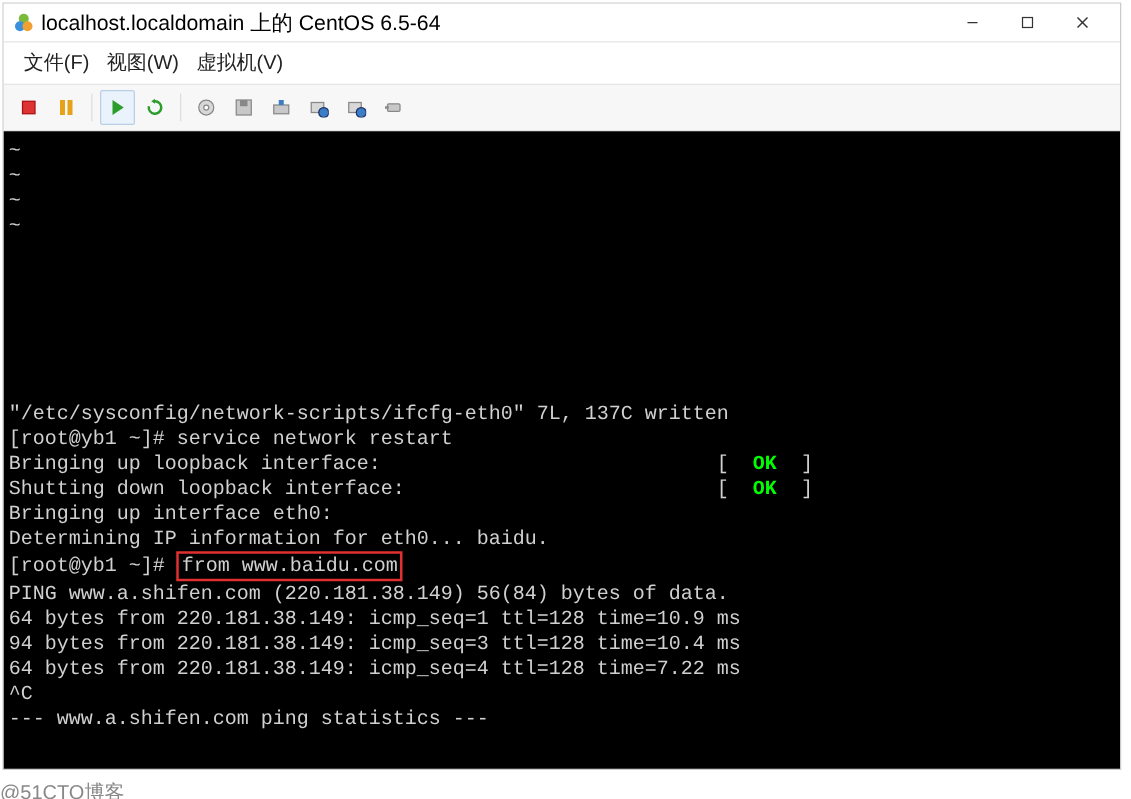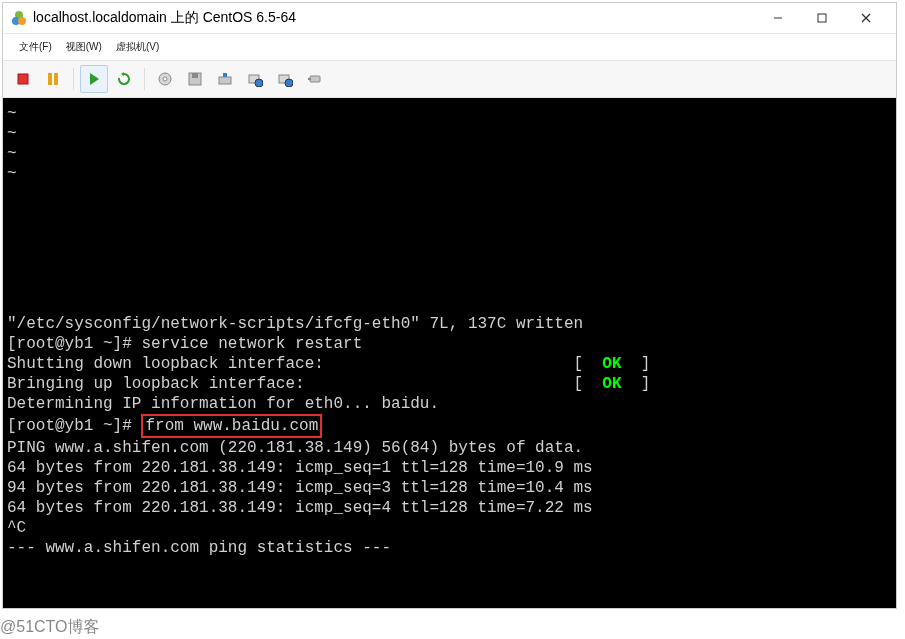--- a/index.html
+++ b/index.html
@@ -1,24 +1,24 @@
 <!DOCTYPE html>
 <html><head>
 <meta charset="utf-8">
 <style>
   * { box-sizing: border-box; margin: 0; padding: 0; }
   body { font-family: "Segoe UI", Tahoma, sans-serif; font-size: 12px; background: #fff; width: 905px; }
   .window { width: 895px; border: 1px solid #ccc; background: #fff; margin: 2px; }
   .titlebar { display: flex; align-items: center; height: 30px; padding: 0 8px; background: #fff; }
   .titlebar .app-icon { width: 16px; height: 16px; margin-right: 6px; }
-  .titlebar .title { flex: 1; font-size: 14px; color: #000; }
+  .titlebar .title { flex: 1; font-size: 17px; color: #000; }
   .win-btns { display: flex; gap: 0; }
   .win-btn { width: 44px; height: 28px; display: flex; align-items: center; justify-content: center; color: #333; }
   .menubar { display: flex; gap: 2px; padding: 4px 10px; background: #fff; border-top: 1px solid #e5e5e5; }
-  .menuitem { padding: 2px 6px; font-size: 10px; color: #222; }
+  .menuitem { padding: 2px 6px; font-size: 16px; color: #222; }
   .toolbar { display: flex; align-items: center; gap: 2px; padding: 4px 6px; background: #f7f7f7; border-top: 1px solid #e5e5e5; border-bottom: 1px solid #e5e5e5; }
   .tb-btn { width: 28px; height: 28px; display: flex; align-items: center; justify-content: center; border: 1px solid transparent; border-radius: 2px; }
   .tb-active { border: 1px solid #b8cfe5; background: #eaf2fb; }
   .tb-sep { width: 1px; height: 22px; background: #ddd; margin: 0 4px; }
   .terminal {
     background: #000;
     color: #d0d0d0;
     font-family: "Courier New", monospace;
     font-size: 16px;
     line-height: 20px;
@@ -138,22 +138,23 @@
   </div>
 
   <div class="terminal">
     <div class="tline">~</div>
     <div class="tline">~</div>
     <div class="tline">~</div>
     <div class="tline">~</div>
     <div class="spacer-top"></div>
     <div class="tline">"/etc/sysconfig/network-scripts/ifcfg-eth0" 7L, 137C written</div>
     <div class="tline">[root@yb1 ~]# service network restart</div>
+    <div class="tline"><span>Bringing up loopback interface:                            [  </span><span class="ok">OK</span><span>  ]</span></div>
     <div class="tline"><span>Shutting down loopback interface:                          [  </span><span class="ok">OK</span><span>  ]</span></div>
-    <div class="tline"><span>Bringing up loopback interface:                            [  </span><span class="ok">OK</span><span>  ]</span></div>
+    <div class="tline">Bringing up interface eth0:  </div>
     <div class="tline">Determining IP information for eth0... baidu.</div>
     <div class="tline"><span>[root@yb1 ~]# </span><span class="redbox">from www.baidu.com</span></div>
     <div class="tline">PING www.a.shifen.com (220.181.38.149) 56(84) bytes of data.</div>
     <div class="tline">64 bytes from 220.181.38.149: icmp_seq=1 ttl=128 time=10.9 ms</div>
     <div class="tline">94 bytes from 220.181.38.149: icmp_seq=3 ttl=128 time=10.4 ms</div>
     <div class="tline">64 bytes from 220.181.38.149: icmp_seq=4 ttl=128 time=7.22 ms</div>
     <div class="tline">^C</div>
     <div class="tline">--- www.a.shifen.com ping statistics ---</div>
 
   </div>

